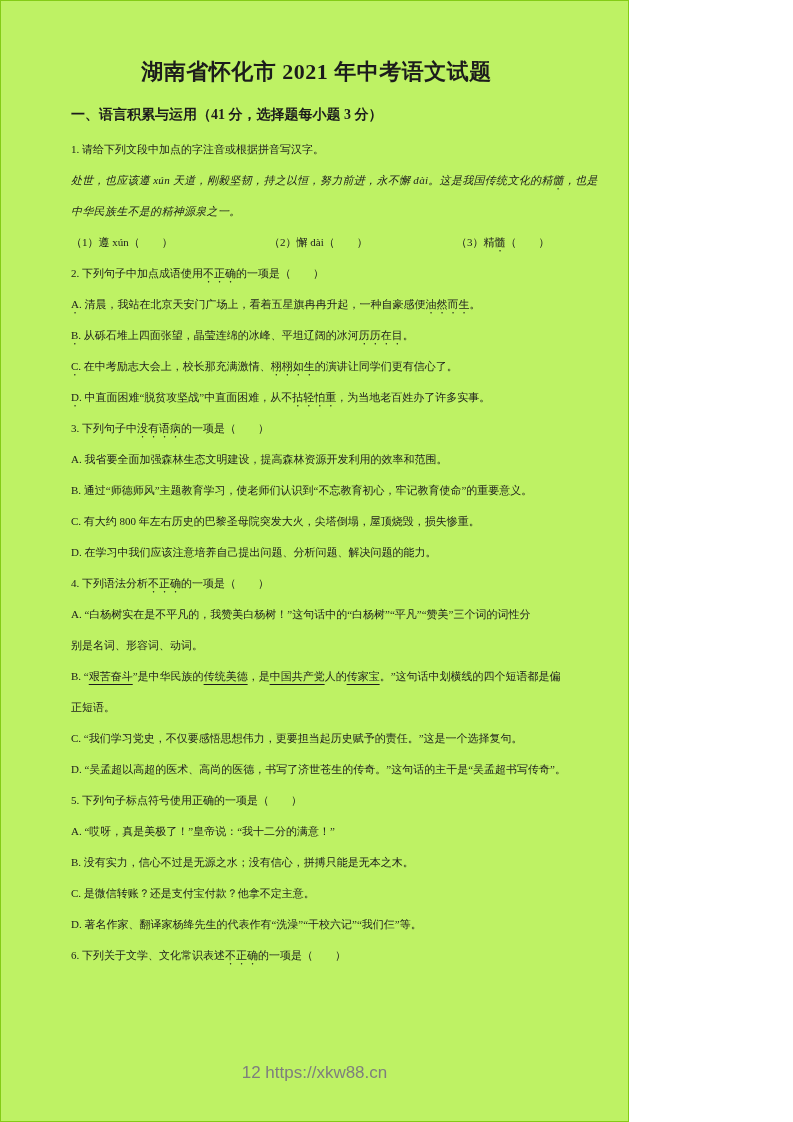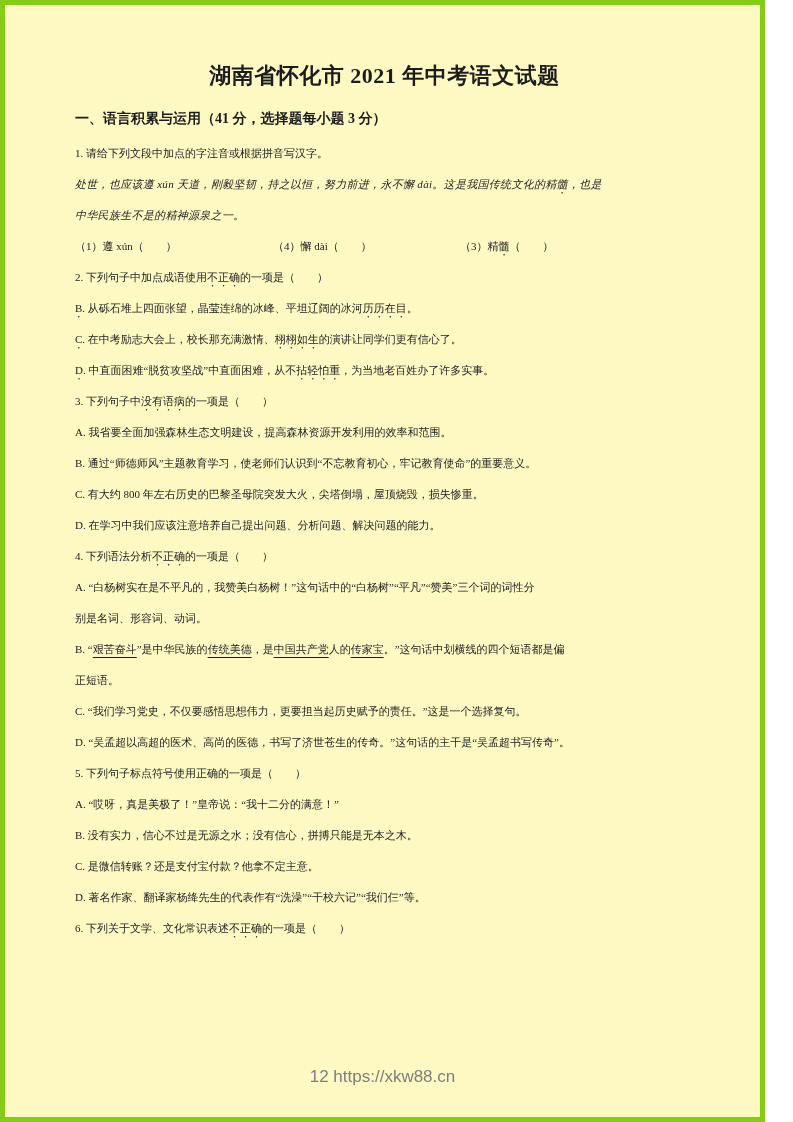--- a/index.html
+++ b/index.html
@@ -1,22 +1,22 @@
 <!DOCTYPE html>
 <html lang="zh"><head>
 <meta charset="utf-8">
 <style>
   html, body { margin: 0; padding: 0; background: #ffffff; }
   .page {
     position: relative;
-    width: 765px;
+    width: 629px;
     height: 1122px;
-    background: #fef9c3;
+    background: #bef264;
     box-sizing: border-box;
-    border: 5px solid #84cc16;
+    border: 1px solid #84cc16;
     font-family: "Liberation Serif", "DejaVu Serif", serif;
     color: #1c1c1c;
     overflow: hidden;
   }
   .content { padding: 56px 66px 0 70px; }
   .title {
     text-align: center;
     font-size: 22px;
     font-weight: bold;
     line-height: 30px;
@@ -74,25 +74,26 @@
     <div class="title">湖南省怀化市 2021 年中考语文试题</div>
 
     <div class="heading">一、语言积累与运用（41 分，选择题每小题 3 分）</div>
 
     <div class="line"><span>1. 请给下列文段中加点的字注音或根据拼音写汉字。</span></div>
     <div class="line kai"><span>处世，也应该遵 xún 天道，刚毅坚韧，持之以恒，努力前进，永不懈 dài。这是我国传统文化的精</span><span class="seg-dot">髓</span><span>，也是</span></div>
     <div class="line kai"><span>中华民族生不是的精神源泉之一。</span></div>
 
     <div class="line blanks-row">
       <span class="blank-item blank-1"><span>（1）遵 xún（　　）</span></span>
-      <span class="blank-item blank-2"><span>（4）懈 dài（　　）</span></span>
+      <span class="blank-item blank-2"><span>（2）懈 dài（　　）</span></span>
       <span class="blank-item"><span>（3）精</span><span class="seg-dot">髓</span><span>（　　）</span></span>
     </div>
 
     <div class="line"><span>2. 下列句子中加点成语使用</span><span class="seg-dot">不正确</span><span>的一项是（　　）</span></div>
+    <div class="line"><span class="seg-dot">A.</span><span> 清晨，我站在北京天安门广场上，看着五星旗冉冉升起，一种自豪感便</span><span class="seg-dot">油然而生</span><span>。</span></div>
     <div class="line"><span class="seg-dot">B.</span><span> 从砾石堆上四面张望，晶莹连绵的冰峰、平坦辽阔的冰河</span><span class="seg-dot">历历在目</span><span>。</span></div>
     <div class="line"><span class="seg-dot">C.</span><span> 在中考励志大会上，校长那充满激情、</span><span class="seg-dot">栩栩如生</span><span>的演讲让同学们更有信心了。</span></div>
     <div class="line"><span class="seg-dot">D.</span><span> 中直面困难“脱贫攻坚战”中直面困难，从不</span><span class="seg-dot">拈轻怕重</span><span>，为当地老百姓办了许多实事。</span></div>
 
     <div class="line"><span>3. 下列句子中</span><span class="seg-dot">没有语病</span><span>的一项是（　　）</span></div>
     <div class="line"><span>A. 我省要全面加强森林生态文明建设，提高森林资源开发利用的效率和范围。</span></div>
     <div class="line"><span>B. 通过“师德师风”主题教育学习，使老师们认识到“不忘教育初心，牢记教育使命”的重要意义。</span></div>
     <div class="line"><span>C. 有大约 800 年左右历史的巴黎圣母院突发大火，尖塔倒塌，屋顶烧毁，损失惨重。</span></div>
     <div class="line"><span>D. 在学习中我们应该注意培养自己提出问题、分析问题、解决问题的能力。</span></div>
 

